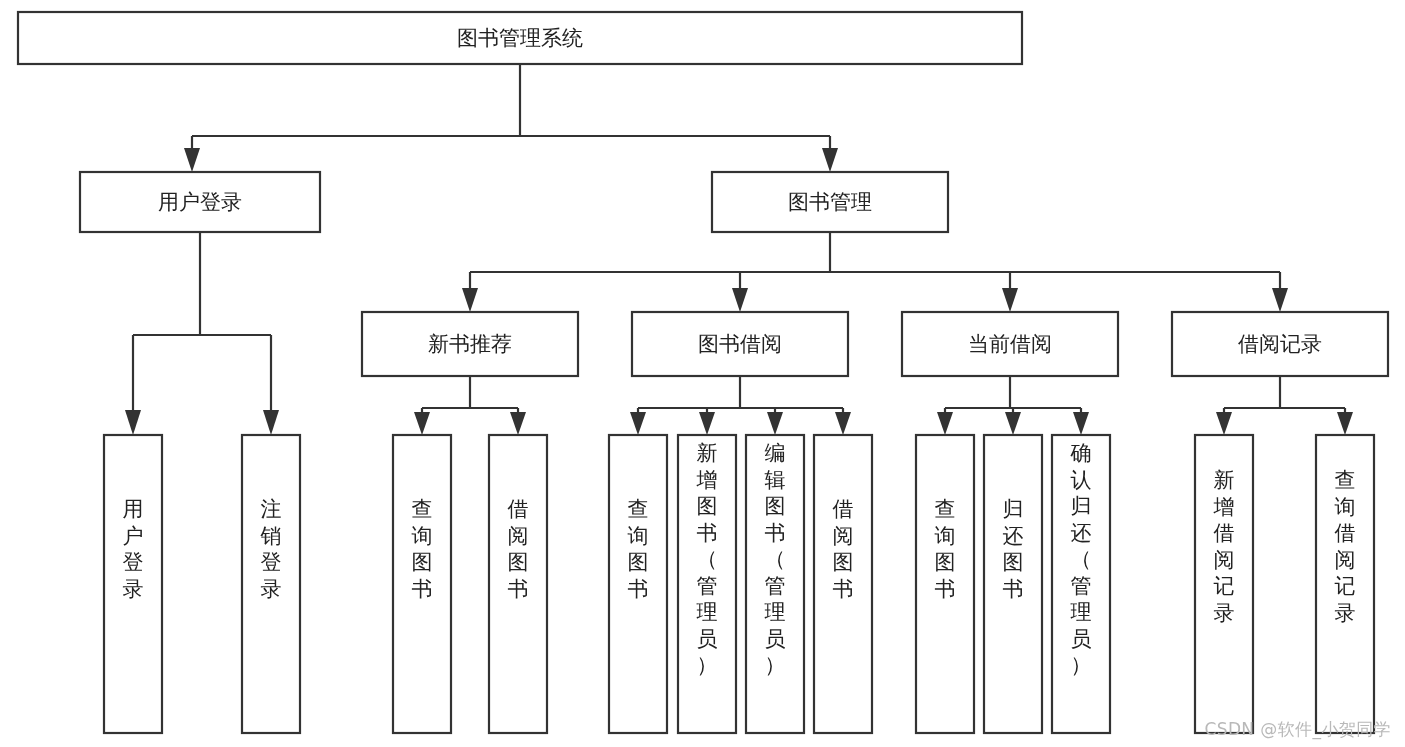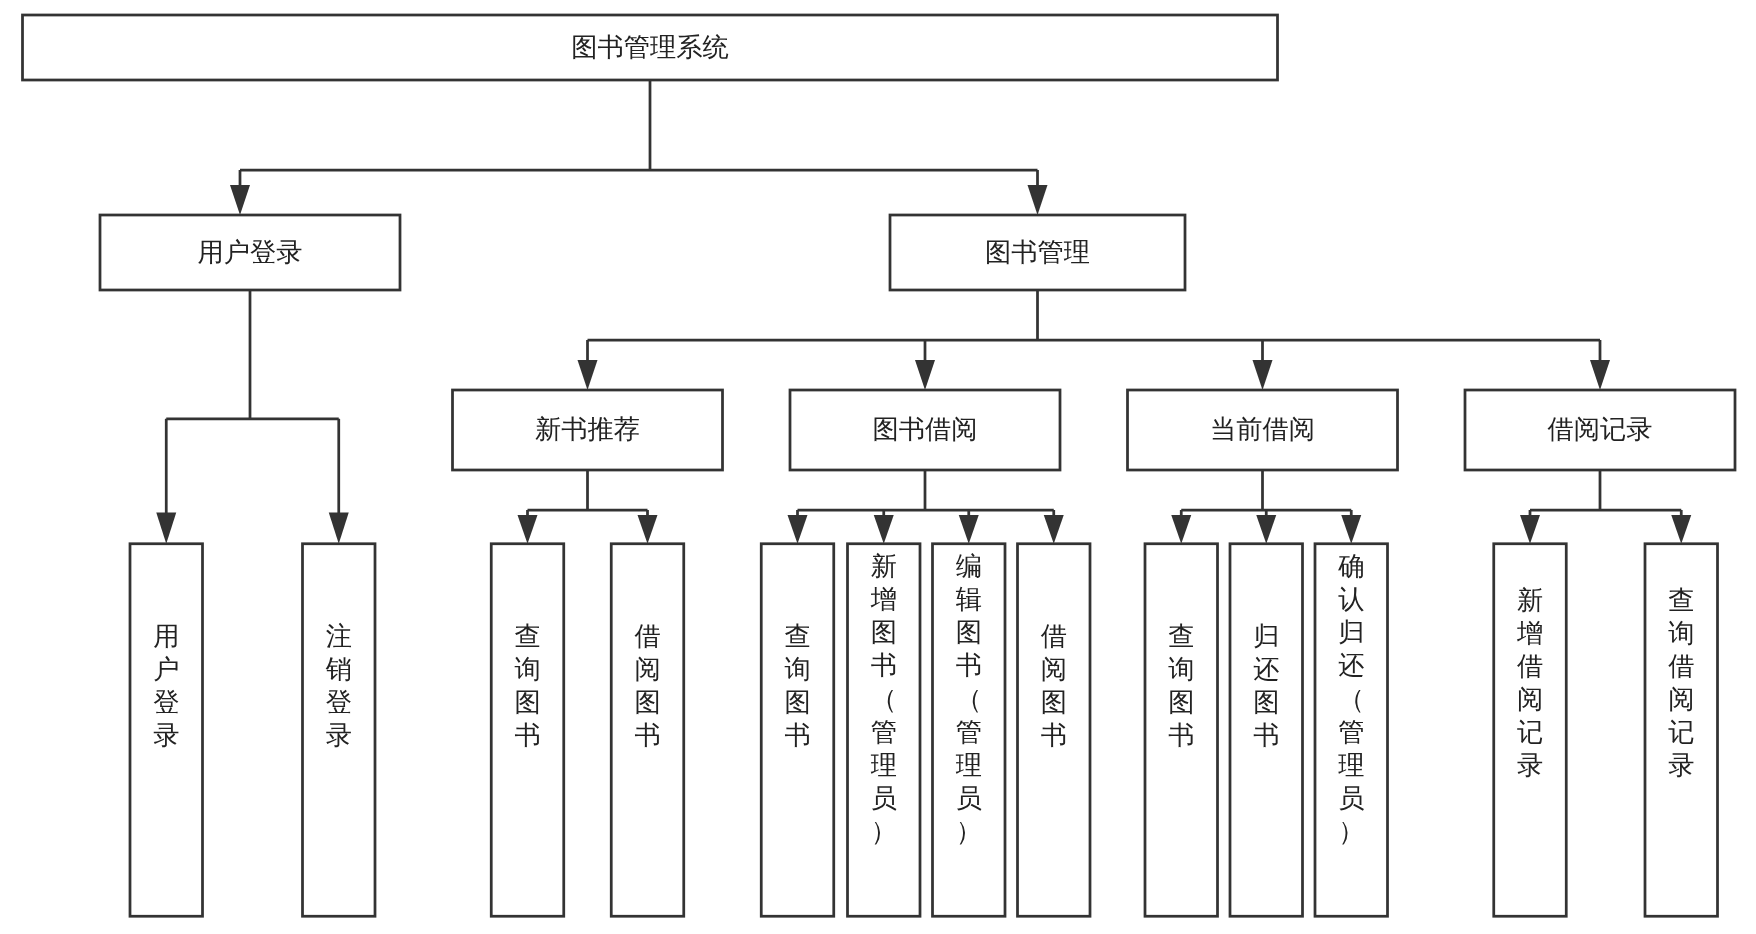--- a/index.html
+++ b/index.html
@@ -234,13 +234,14 @@
       <text class="node-label-v" x="1224" y="487"><tspan x="1224" y="487">新</tspan><tspan x="1224" y="513.5">增</tspan><tspan x="1224" y="540">借</tspan><tspan x="1224" y="566.5">阅</tspan><tspan x="1224" y="593">记</tspan><tspan x="1224" y="619.5">录</tspan></text>
     </g>
 
     <g>
       <rect class="node-rect" x="1316" y="435" width="58" height="298"></rect>
       <text class="node-label-v" x="1345" y="487"><tspan x="1345" y="487">查</tspan><tspan x="1345" y="513.5">询</tspan><tspan x="1345" y="540">借</tspan><tspan x="1345" y="566.5">阅</tspan><tspan x="1345" y="593">记</tspan><tspan x="1345" y="619.5">录</tspan></text>
     </g>
 
   </svg>
 
+  <div class="watermark">CSDN @软件_小贺同学</div>
 </div>
 
 </body></html>

